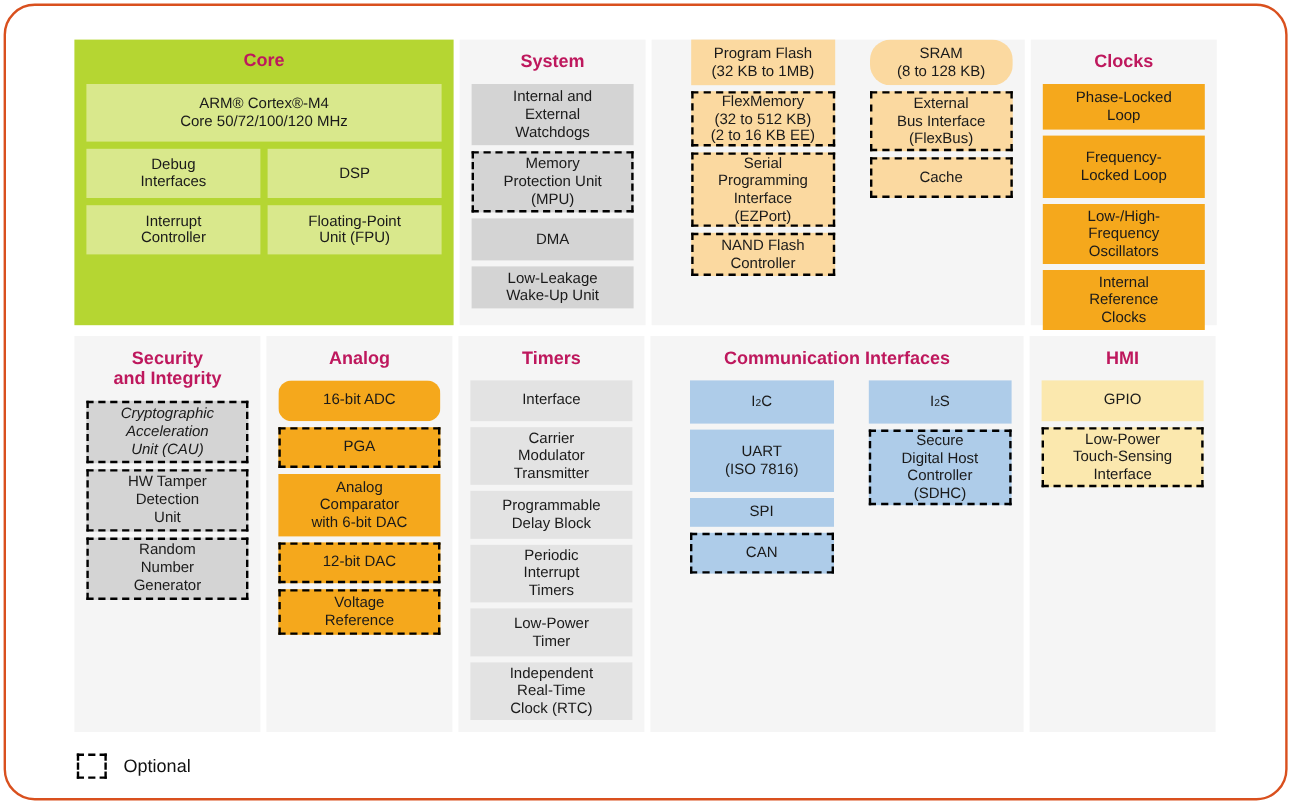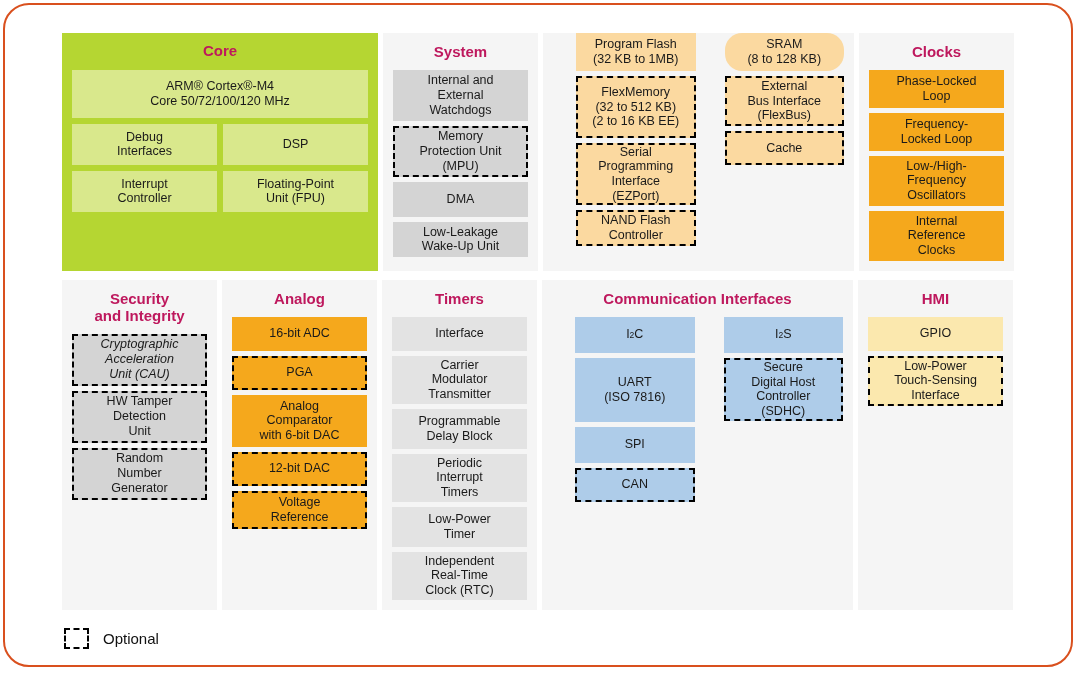--- a/index.html
+++ b/index.html
@@ -183,21 +183,21 @@
           <div class="block fill-gray" style="height:35px;">Low-Leakage
 Wake-Up Unit</div>
         </div>
       </div>
 
       <div class="panel" style="width:311px;">
         <div class="blocks two-col">
           <div class="col">
             <div class="block fill-peach" style="height:38px;">Program Flash
 (32 KB to 1MB)</div>
-            <div class="block fill-peach optional" style="height:62px;">FlexMemory
+            <div class="block fill-peach optional" style="height:46px;">FlexMemory
 (32 to 512 KB)
 (2 to 16 KB EE)</div>
             <div class="block fill-peach optional" style="height:62px;">Serial
 Programming
 Interface
 (EZPort)</div>
             <div class="block fill-peach optional" style="height:36px;">NAND Flash
 Controller</div>
           </div>
           <div class="col">
@@ -209,21 +209,21 @@
             <div class="block fill-peach optional" style="height:34px;">Cache</div>
           </div>
         </div>
       </div>
 
       <div class="panel" style="width:155px;">
         <div class="panel-title">Clocks</div>
         <div class="blocks">
           <div class="block fill-orange" style="height:38px;">Phase-Locked
 Loop</div>
-          <div class="block fill-orange" style="height:38px;">Frequency-
+          <div class="block fill-orange" style="height:52px;">Frequency-
 Locked Loop</div>
           <div class="block fill-orange" style="height:50px;">Low-/High-
 Frequency
 Oscillators</div>
           <div class="block fill-orange" style="height:50px;">Internal
 Reference
 Clocks</div>
         </div>
       </div>
     </div>
@@ -242,21 +242,21 @@
 Unit</div>
           <div class="block fill-gray optional" style="height:52px;">Random
 Number
 Generator</div>
         </div>
       </div>
 
       <div class="panel" style="width:155px;">
         <div class="panel-title">Analog</div>
         <div class="blocks">
-          <div class="block fill-orange" style="height:34px;">16-bit ADC</div>
+          <div class="block fill-orange" style="height:34px;border-radius:11px;">16-bit ADC</div>
           <div class="block fill-orange optional" style="height:34px;">PGA</div>
           <div class="block fill-orange" style="height:52px;">Analog
 Comparator
 with 6-bit DAC</div>
           <div class="block fill-orange optional" style="height:34px;">12-bit DAC</div>
           <div class="block fill-orange optional" style="height:38px;">Voltage
 Reference</div>
         </div>
       </div>
 
@@ -278,23 +278,23 @@
 Real-Time
 Clock (RTC)</div>
         </div>
       </div>
 
       <div class="panel" style="width:311px;">
         <div class="panel-title">Communication Interfaces</div>
         <div class="blocks two-col">
           <div class="col">
             <div class="block fill-blue" style="height:36px;">I<sup>2</sup>C</div>
-            <div class="block fill-blue" style="height:64px;">UART
+            <div class="block fill-blue" style="height:52px;">UART
 (ISO 7816)</div>
-            <div class="block fill-blue" style="height:36px;">SPI</div>
+            <div class="block fill-blue" style="height:24px;">SPI</div>
             <div class="block fill-blue optional" style="height:34px;">CAN</div>
           </div>
           <div class="col">
             <div class="block fill-blue" style="height:36px;">I<sup>2</sup>S</div>
             <div class="block fill-blue optional" style="height:63px;">Secure
 Digital Host
 Controller
 (SDHC)</div>
           </div>
         </div>

